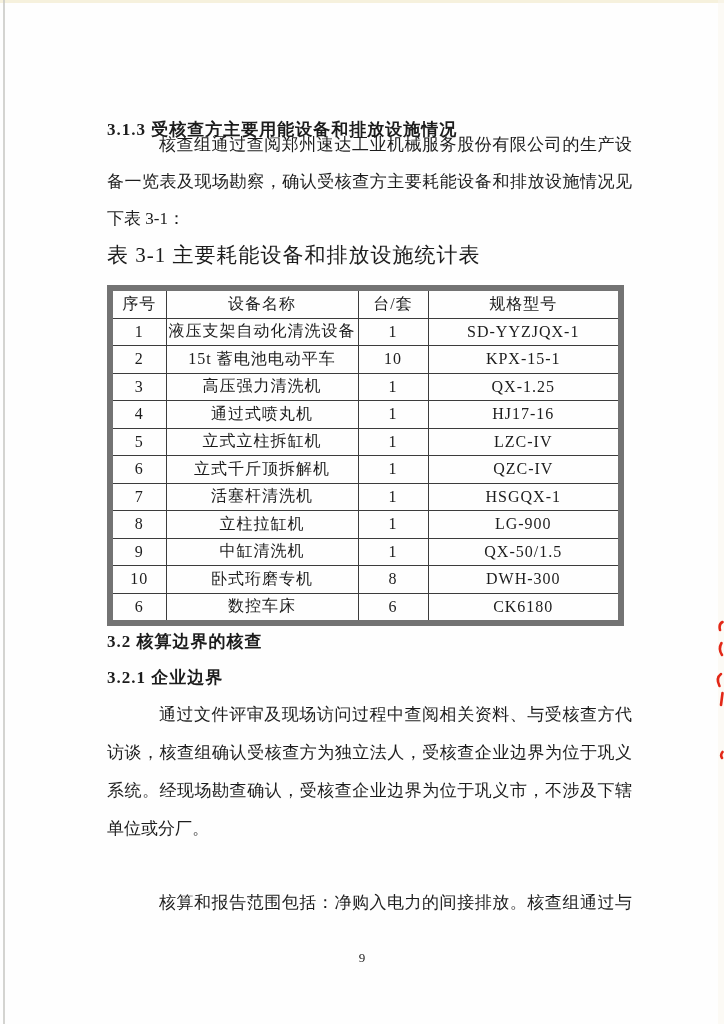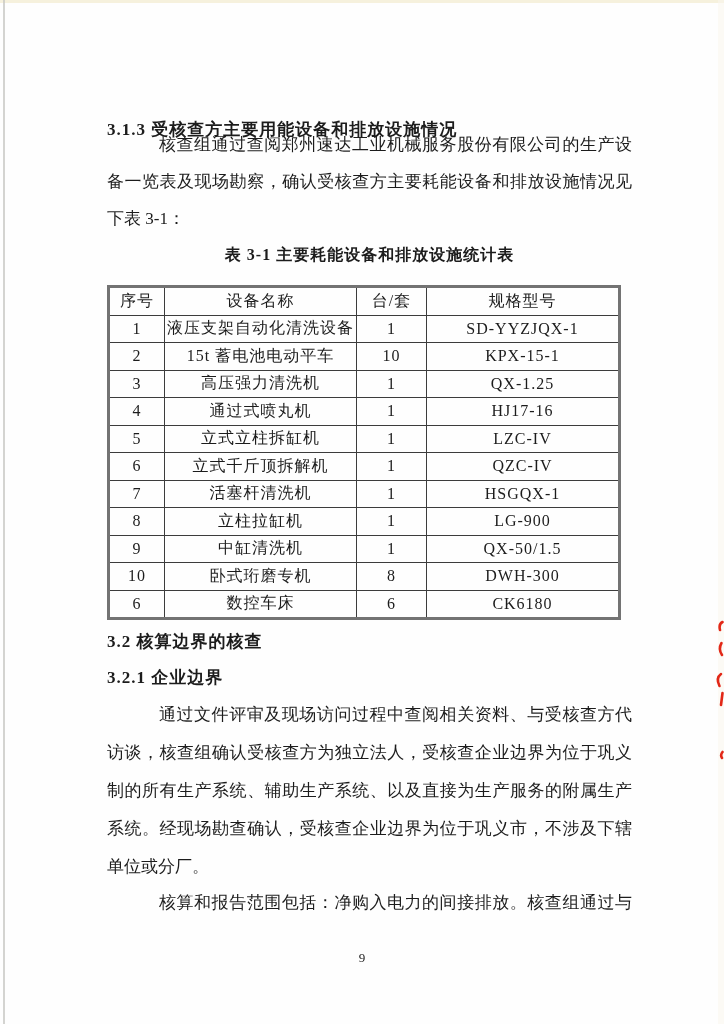--- a/index.html
+++ b/index.html
@@ -31,26 +31,26 @@
     -moz-text-align-last:justify;
     overflow:hidden;
   }
   .para .tline.indent{margin-left:52px;}
   .para .tline.last{text-align-last:left;-moz-text-align-last:left;}
   .p-lh37 .tline{line-height:37px;height:37px;}
   .p-lh38 .tline{line-height:38px;height:38px;}
 
   .table-title{
     position:absolute;left:107px;width:525px;top:243px;
-    text-align:center;font-size:16px;font-weight:bold;line-height:24px;letter-spacing:1px;
+    font-size:21px;font-weight:normal;line-height:24px;letter-spacing:1px;
   }
   table.stats{
     position:absolute;left:107px;top:285px;
     width:511px;table-layout:fixed;border-collapse:collapse;
-    border:3px solid #737373;
+    border:6px solid #737373;
     font-size:16px;
   }
   table.stats th,table.stats td{
     border:1px solid #3c3c3c;
     height:26.5px;padding:0 2px;
     text-align:center;vertical-align:middle;
     font-weight:normal;letter-spacing:1px;
     overflow:hidden;white-space:nowrap;
   }
   .page-number{
@@ -163,21 +163,20 @@
       </tbody>
   </table>
 
   <div class="heading" style="top:630px;">3.2 核算边界的核查</div>
 
   <div class="heading" style="top:666px;">3.2.1 企业边界</div>
 
   <div class="para p-lh38" style="top:696px;">
       <div class="tline indent">通过文件评审及现场访问过程中查阅相关资料、与受核查方代表</div>
       <div class="tline">访谈，核查组确认受核查方为独立法人，受核查企业边界为位于巩义市</div>
-      <div class="tline">制的所有生产系统、辅助生产系统、以及直接为生产服务的附属生产</div>
       <div class="tline">系统。经现场勘查确认，受核查企业边界为位于巩义市，不涉及下辖</div>
       <div class="tline last">单位或分厂。</div>
     </div>
 
   <div class="para p-lh38" style="top:884px;">
       <div class="tline indent">核算和报告范围包括：净购入电力的间接排放。核查组通过与企</div>
     </div>
 
   <div class="page-number">9</div>
 

